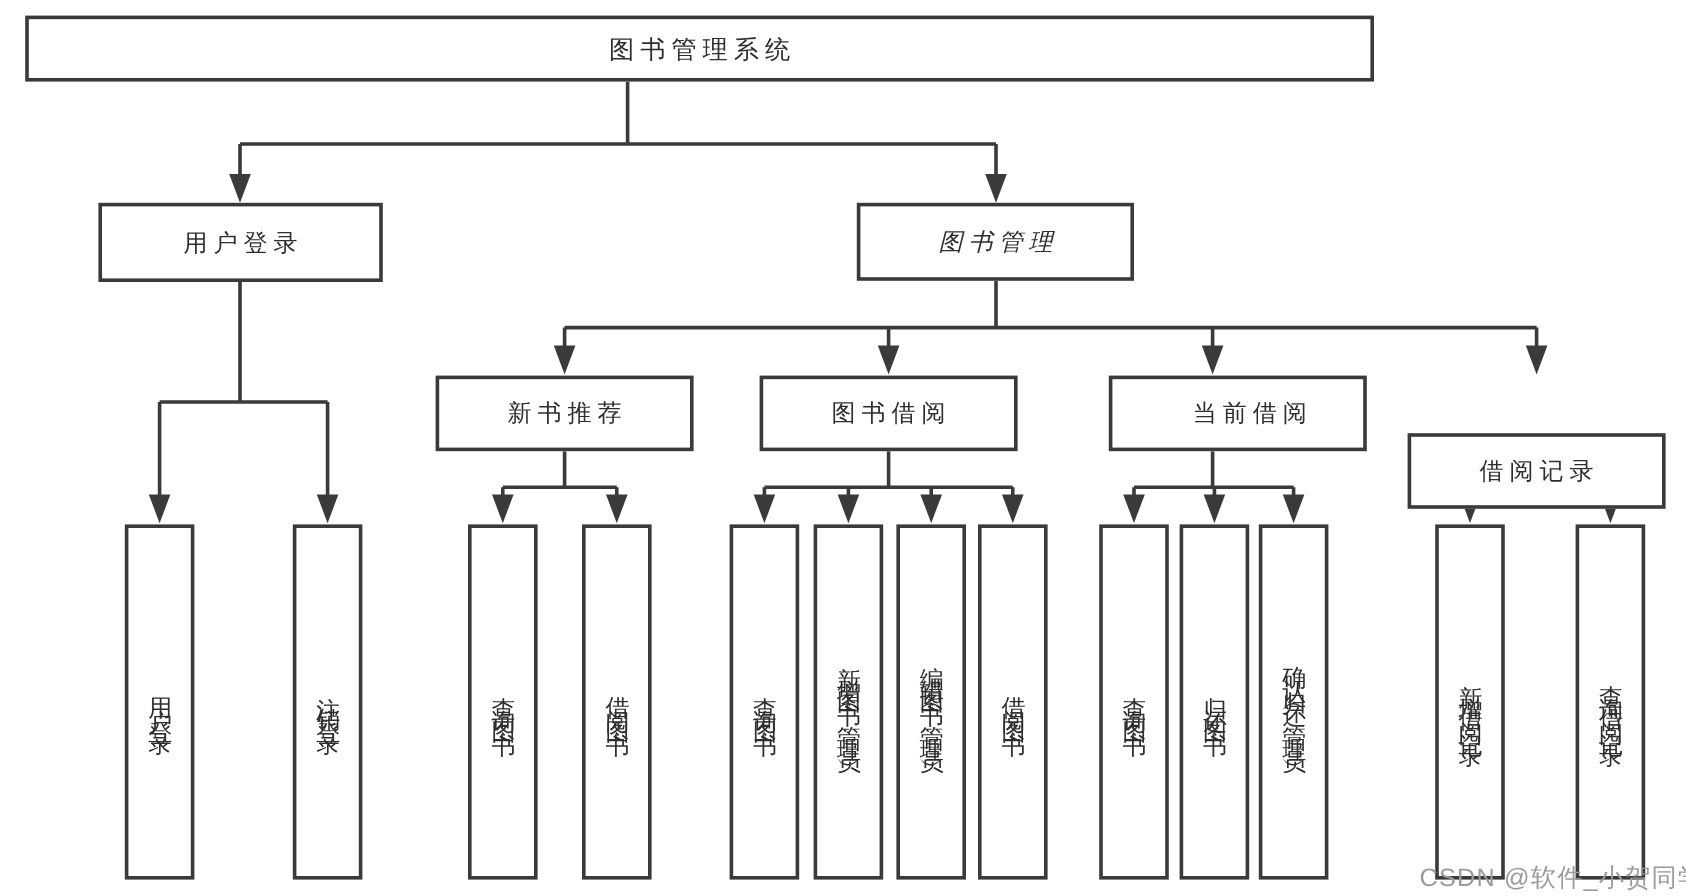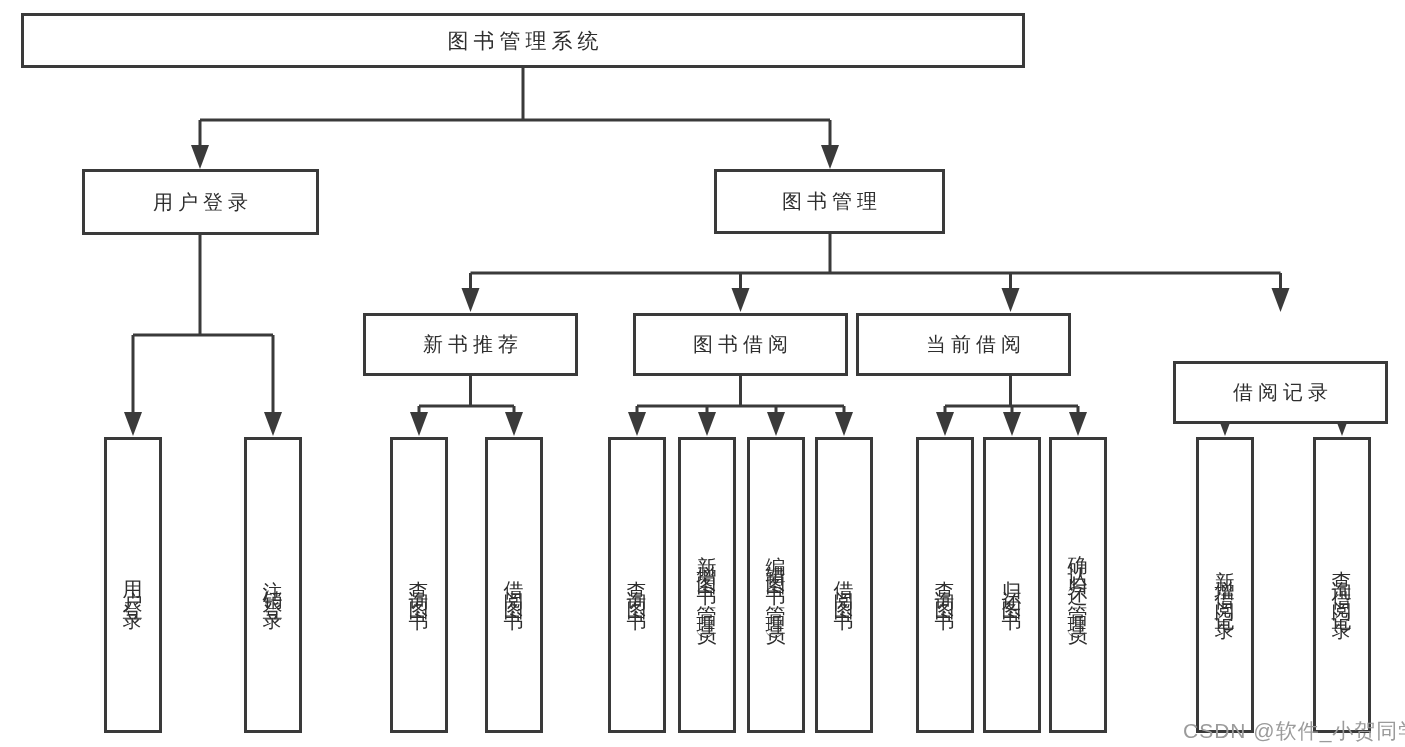--- a/index.html
+++ b/index.html
@@ -31,29 +31,29 @@
     align-items: center;
     justify-content: center;
     color: #2e2e2e;
     font-size: 20px;
     letter-spacing: 5px;
     text-indent: 5px; 
     white-space: nowrap;
     z-index: 2;
   }
   .root-box {
-    left: 21px; top: 13px; width: 1004px; height: 55px;
+    left: 21px; top: 13px; width: 1124px; height: 55px;
     font-size: 21px;
   }
   .l2a { left: 82px;  top: 169px; width: 237px; height: 66px; }
-  .l2b { left: 714px; top: 169px; width: 231px; height: 65px; }
+  .l2b { left: 714px; top: 169px; width: 231px; height: 65px; font-style: italic; }
   .l3  { top: 313px; width: 215px; height: 63px; }
   .l3a { left: 363px; }
   .l3b { left: 633px; }
-  .l3c { left: 856px; padding-left: 20px; }
+  .l3c { left: 924px; padding-left: 20px; }
   .l3d { left: 1173px; margin-top: 48px; }
   .leaf {
     top: 437px; width: 58px; height: 296px;
     writing-mode: vertical-rl;
     text-orientation: mixed;
     letter-spacing: 10px;
     text-indent: 0;
     font-size: 20px;
     line-height: 1;
   }

